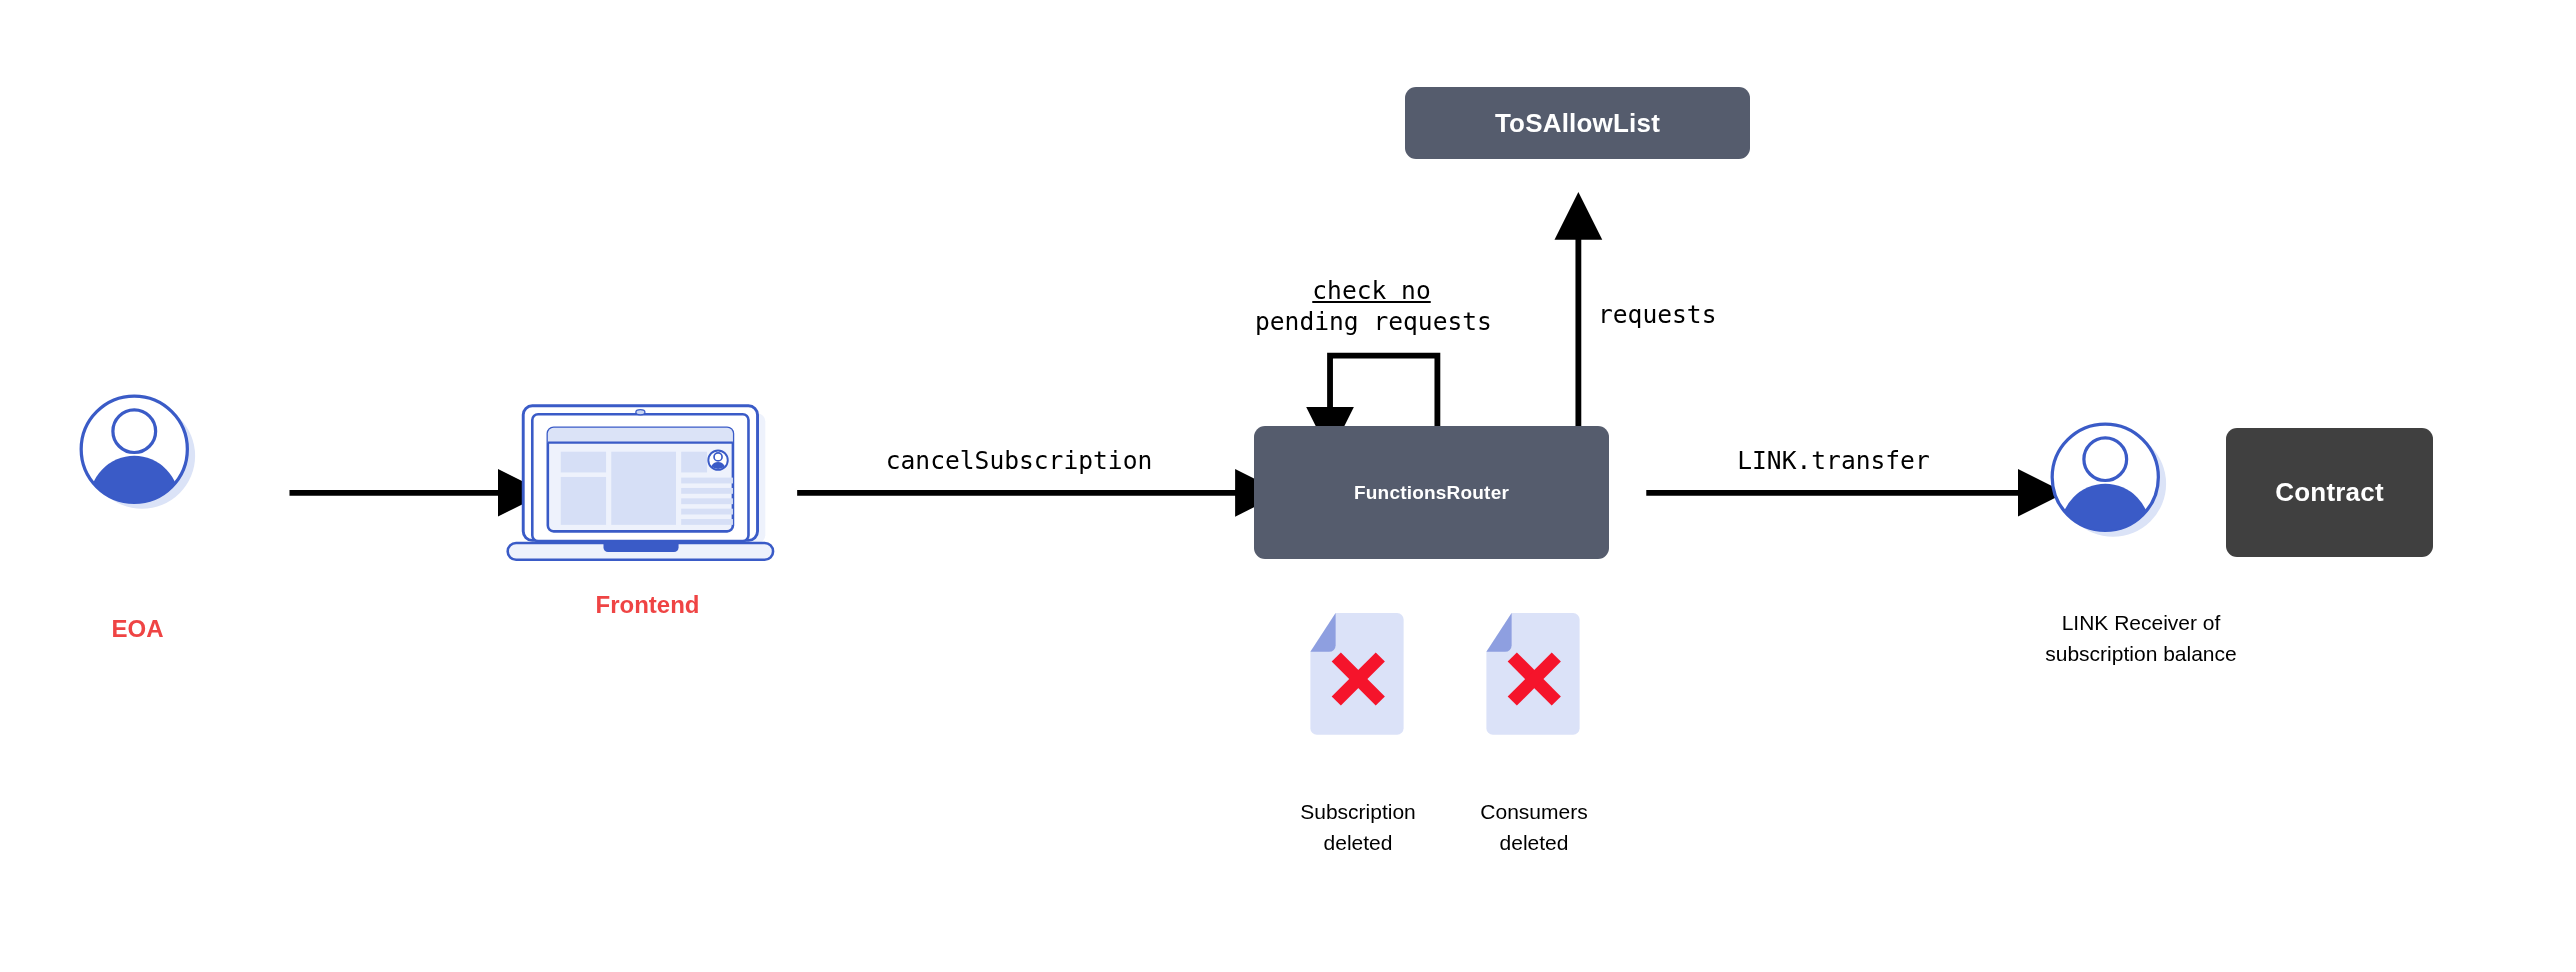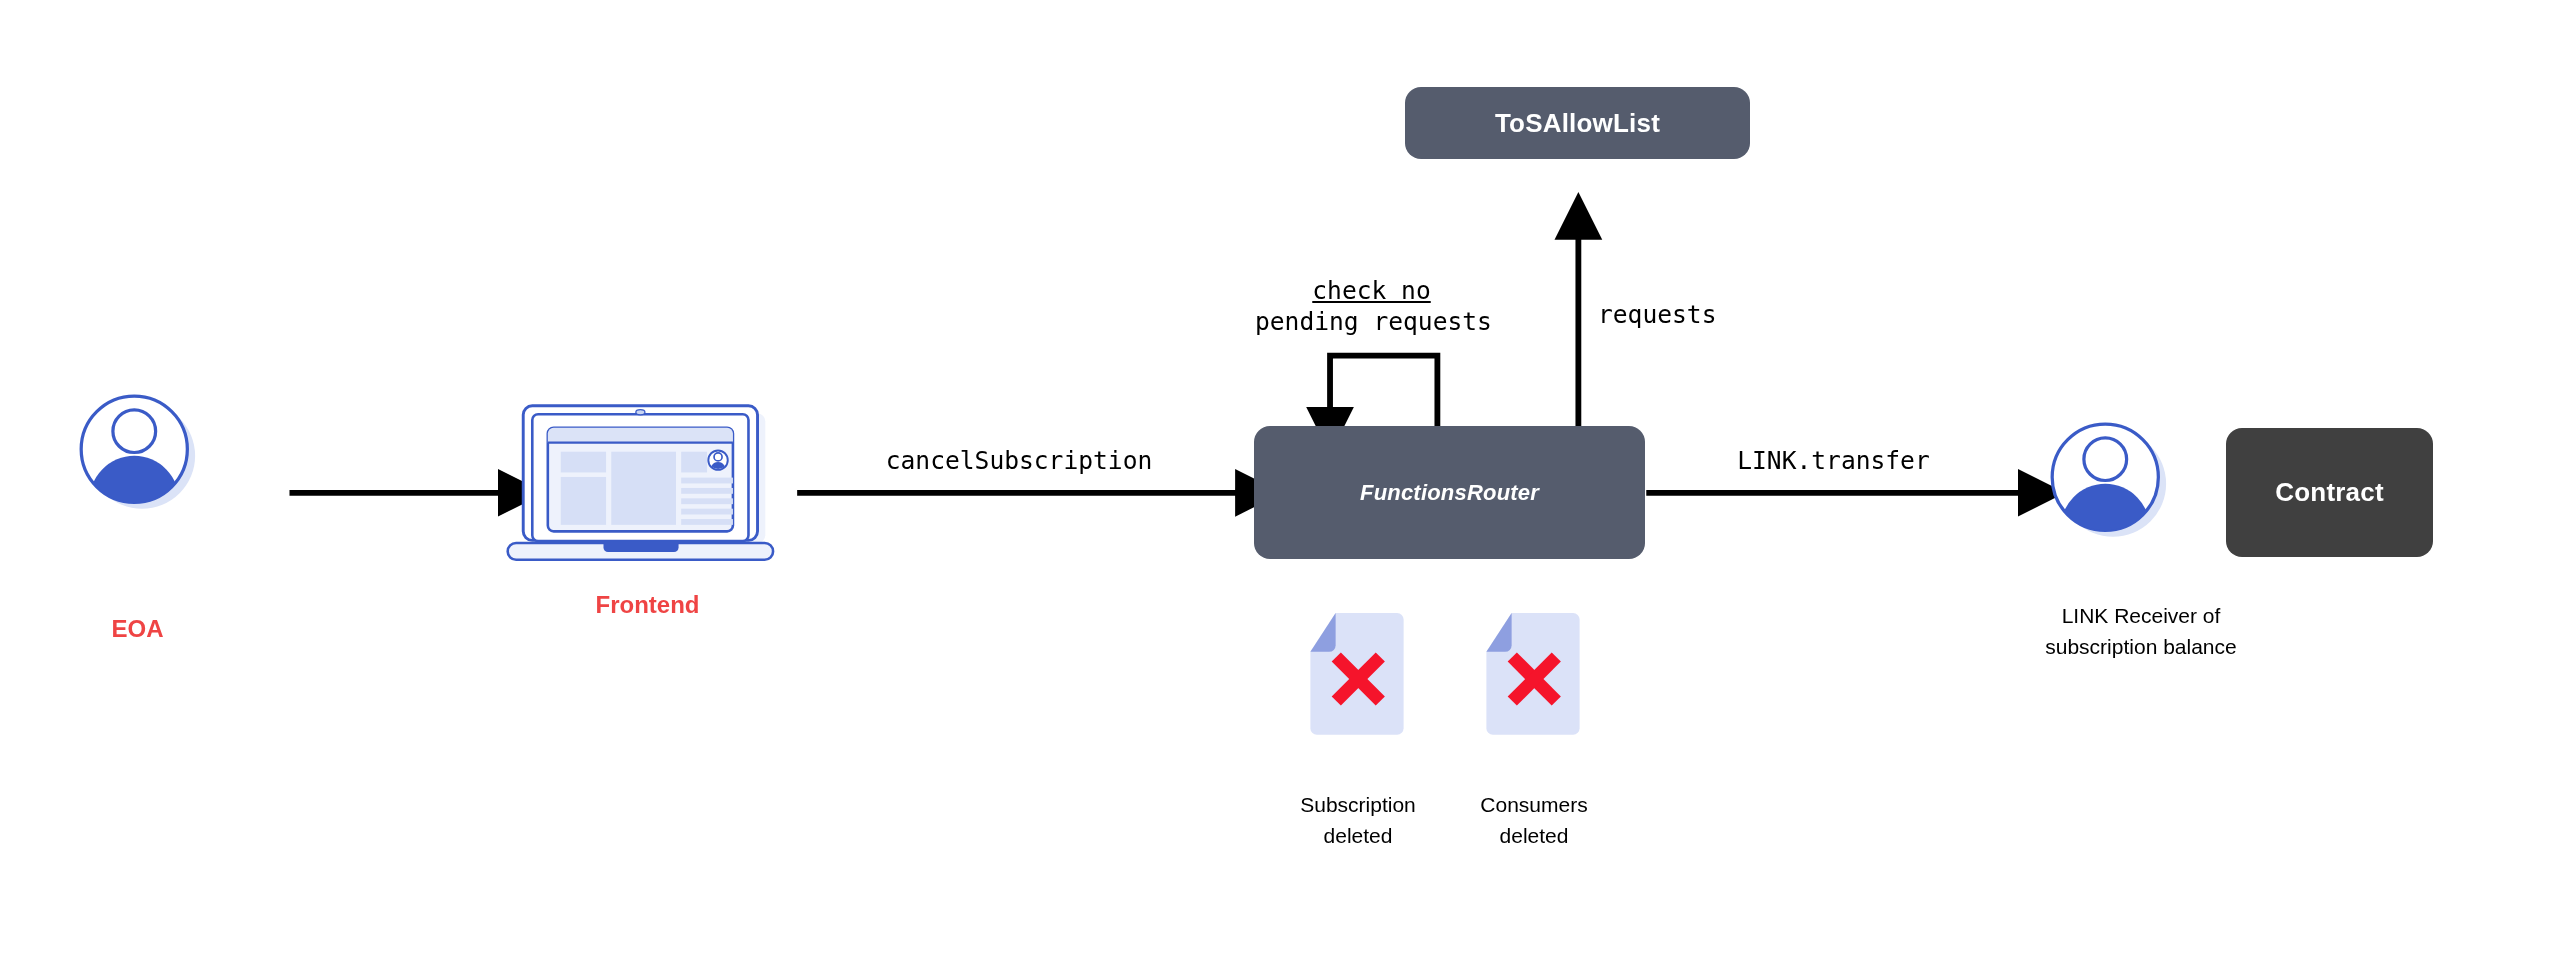--- a/index.html
+++ b/index.html
@@ -16,21 +16,21 @@
     font-family: "Liberation Sans", sans-serif;
   }
   .abs { position: absolute; }
 
   
   .node-box {
     position: absolute;
     display: flex;
     align-items: center;
     justify-content: center;
-    border-radius: 16px;
+    border-radius: 11px;
     color: #ffffff;
     font-weight: bold;
     font-family: "Liberation Sans", sans-serif;
     letter-spacing: 0.2px;
   }
 
   
   .node-label {
     position: absolute;
     text-align: center;
@@ -49,20 +49,21 @@
   }
   .edge-label.serif-mono {
     font-family: "DejaVu Sans Mono", monospace;
   }
   .caption {
     position: absolute;
     text-align: center;
     color: #000000;
     font-family: "Liberation Sans", sans-serif;
     line-height: 1.30;
+    margin-top: 7px;
   }
 
   
   svg.layer {
     position: absolute;
     top: 0; left: 0;
     width: 2576px;
     height: 972px;
     overflow: visible;
     pointer-events: none;
@@ -149,21 +150,21 @@
 
   <div class="node-box" style="left:1405px; top:87px; width:345px; height:72px; font-size:26px; background:#555c6d;">
     <span>ToSAllowList</span>
   </div>
 
   <div class="edge-label" style="left:1598px; top:299px; width:220px; text-align:left; font-size:24.6px;">requests</div>
 
   <div class="edge-label" style="left:1255px; top:275px; width:233px; font-size:24.6px;text-decoration:underline;">check no</div>
   <div class="edge-label" style="left:1255px; top:306px; width:233px; font-size:24.6px;">pending requests</div>
 
-  <div class="node-box" style="left:1254px; top:426px; width:391px; height:133px; font-size:22px; background:#555c6d;font-style:italic;">
+  <div class="node-box" style="left:1254px; top:426px; width:355px; height:133px; font-size:19px; background:#555c6d;">
     <span>FunctionsRouter</span>
   </div>
 
   <div class="edge-label" style="left:1688px; top:445px; width:291px; font-size:24.6px;">LINK.transfer</div>
 
   <svg class="abs" style="left:1305px; top:613px; width:104px; height:123px;" viewBox="0 0 160 190">
     <path d="M47 0 L142 0 a10 10 0 0 1 10 10 L152 178 a10 10 0 0 1 -10 10 L18 188 a10 10 0 0 1 -10 -10 L8 60 z" fill="#dbe2f8"></path>
     <path d="M47 0 L47 50 a10 10 0 0 1 -10 10 L8 60 z" fill="#8e9fe0"></path>
     <g stroke="#f5142b" stroke-width="20" stroke-linecap="butt">
       <line x1="48" y1="68" x2="116" y2="136"></line>

